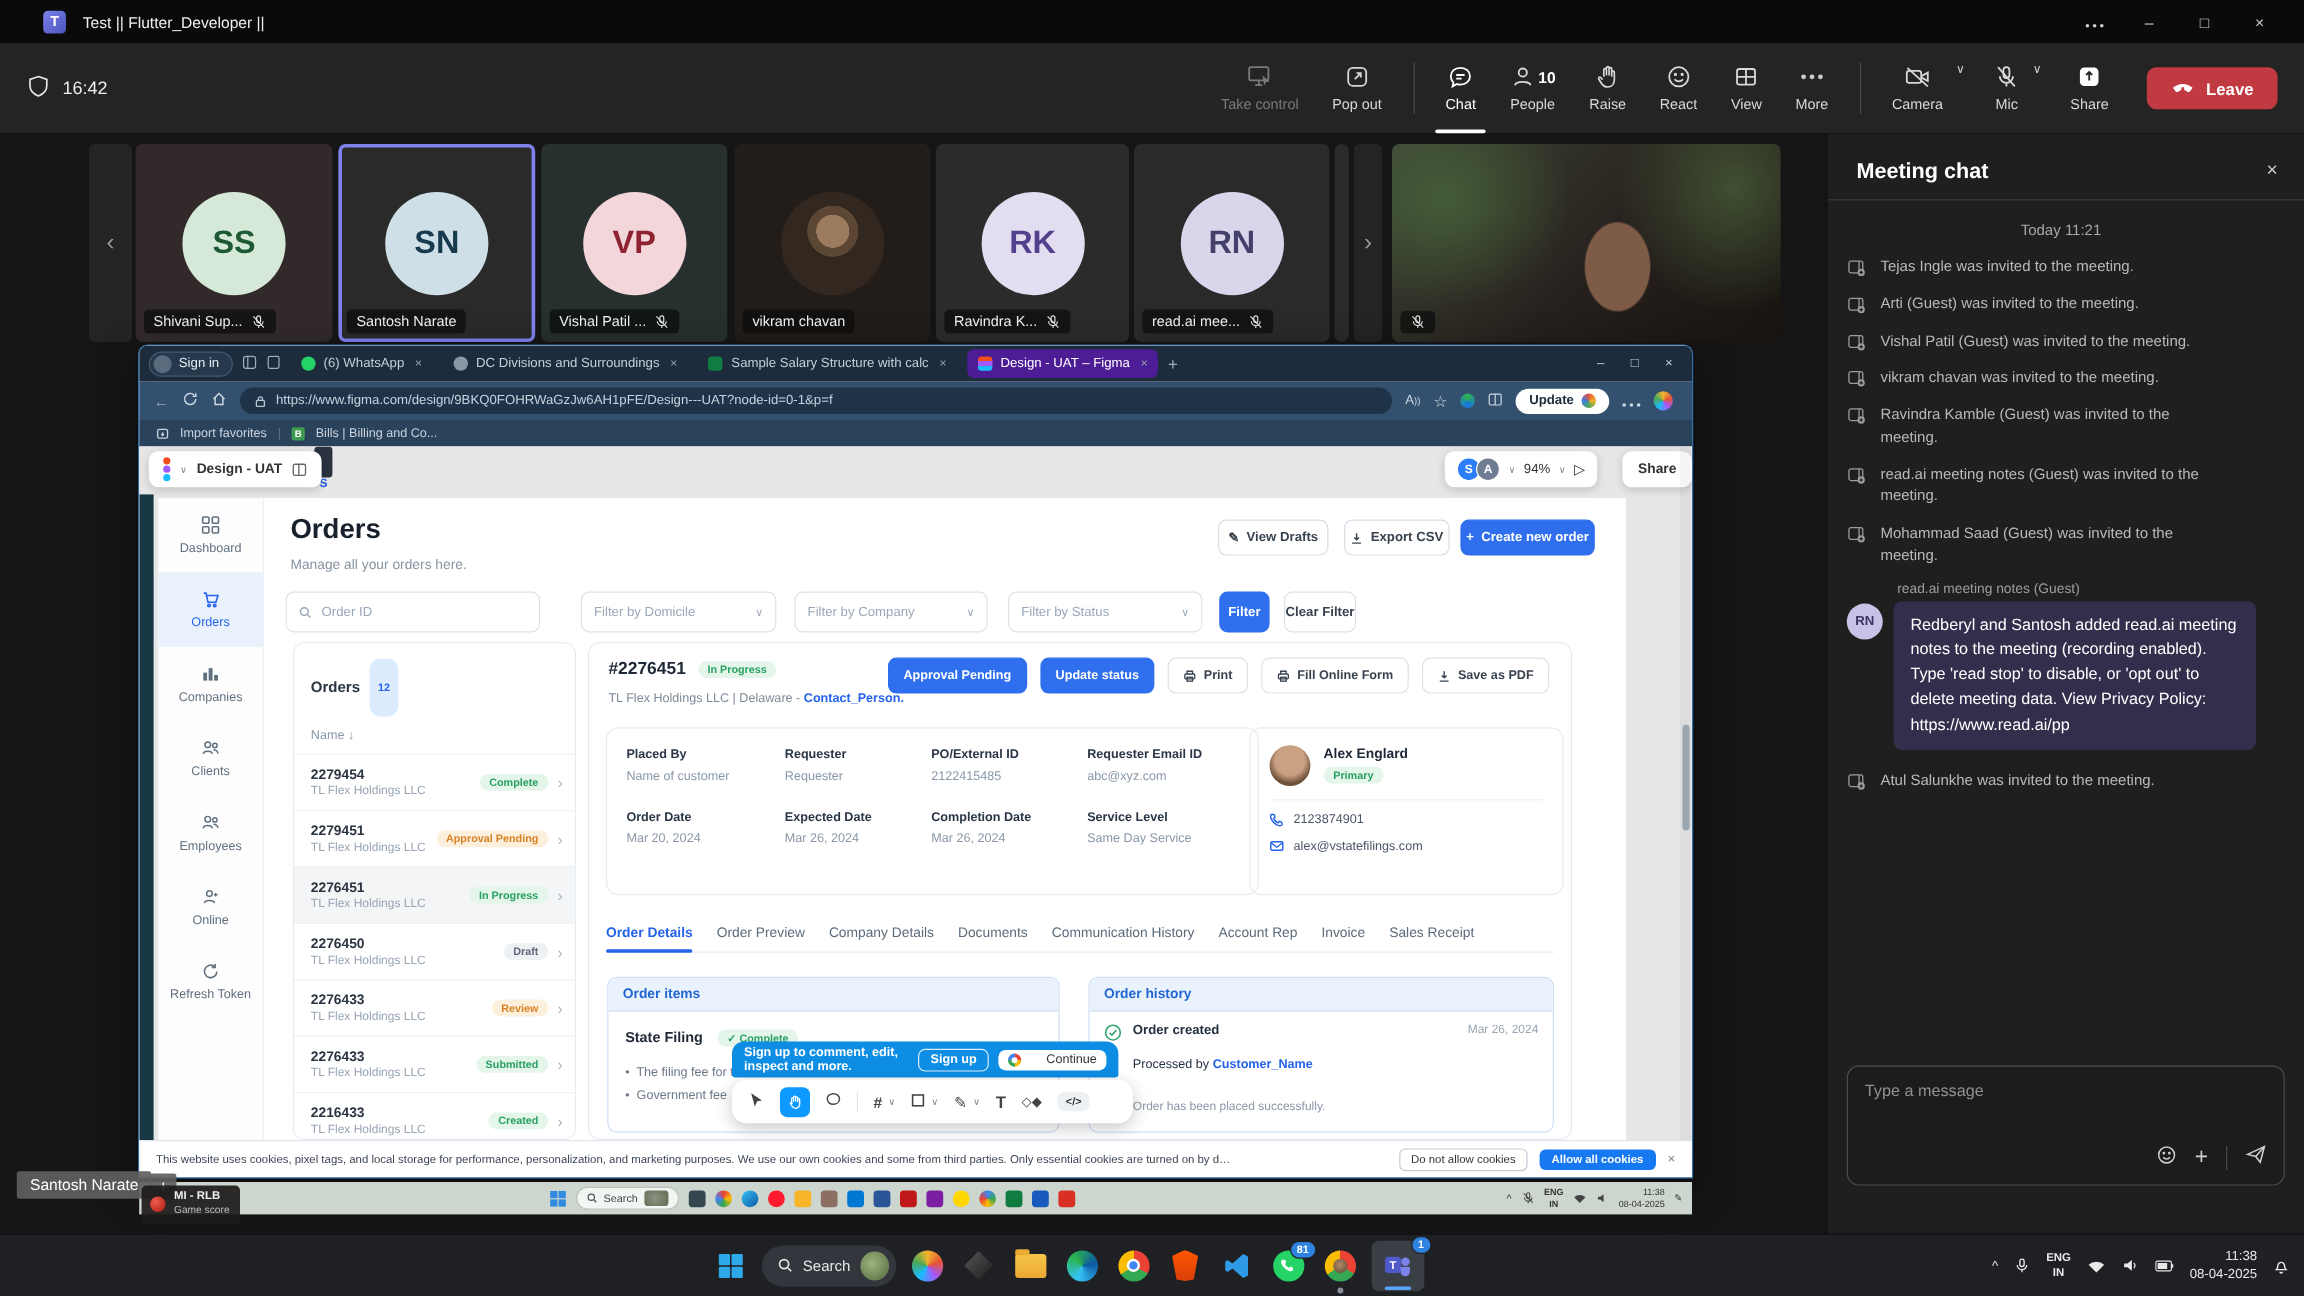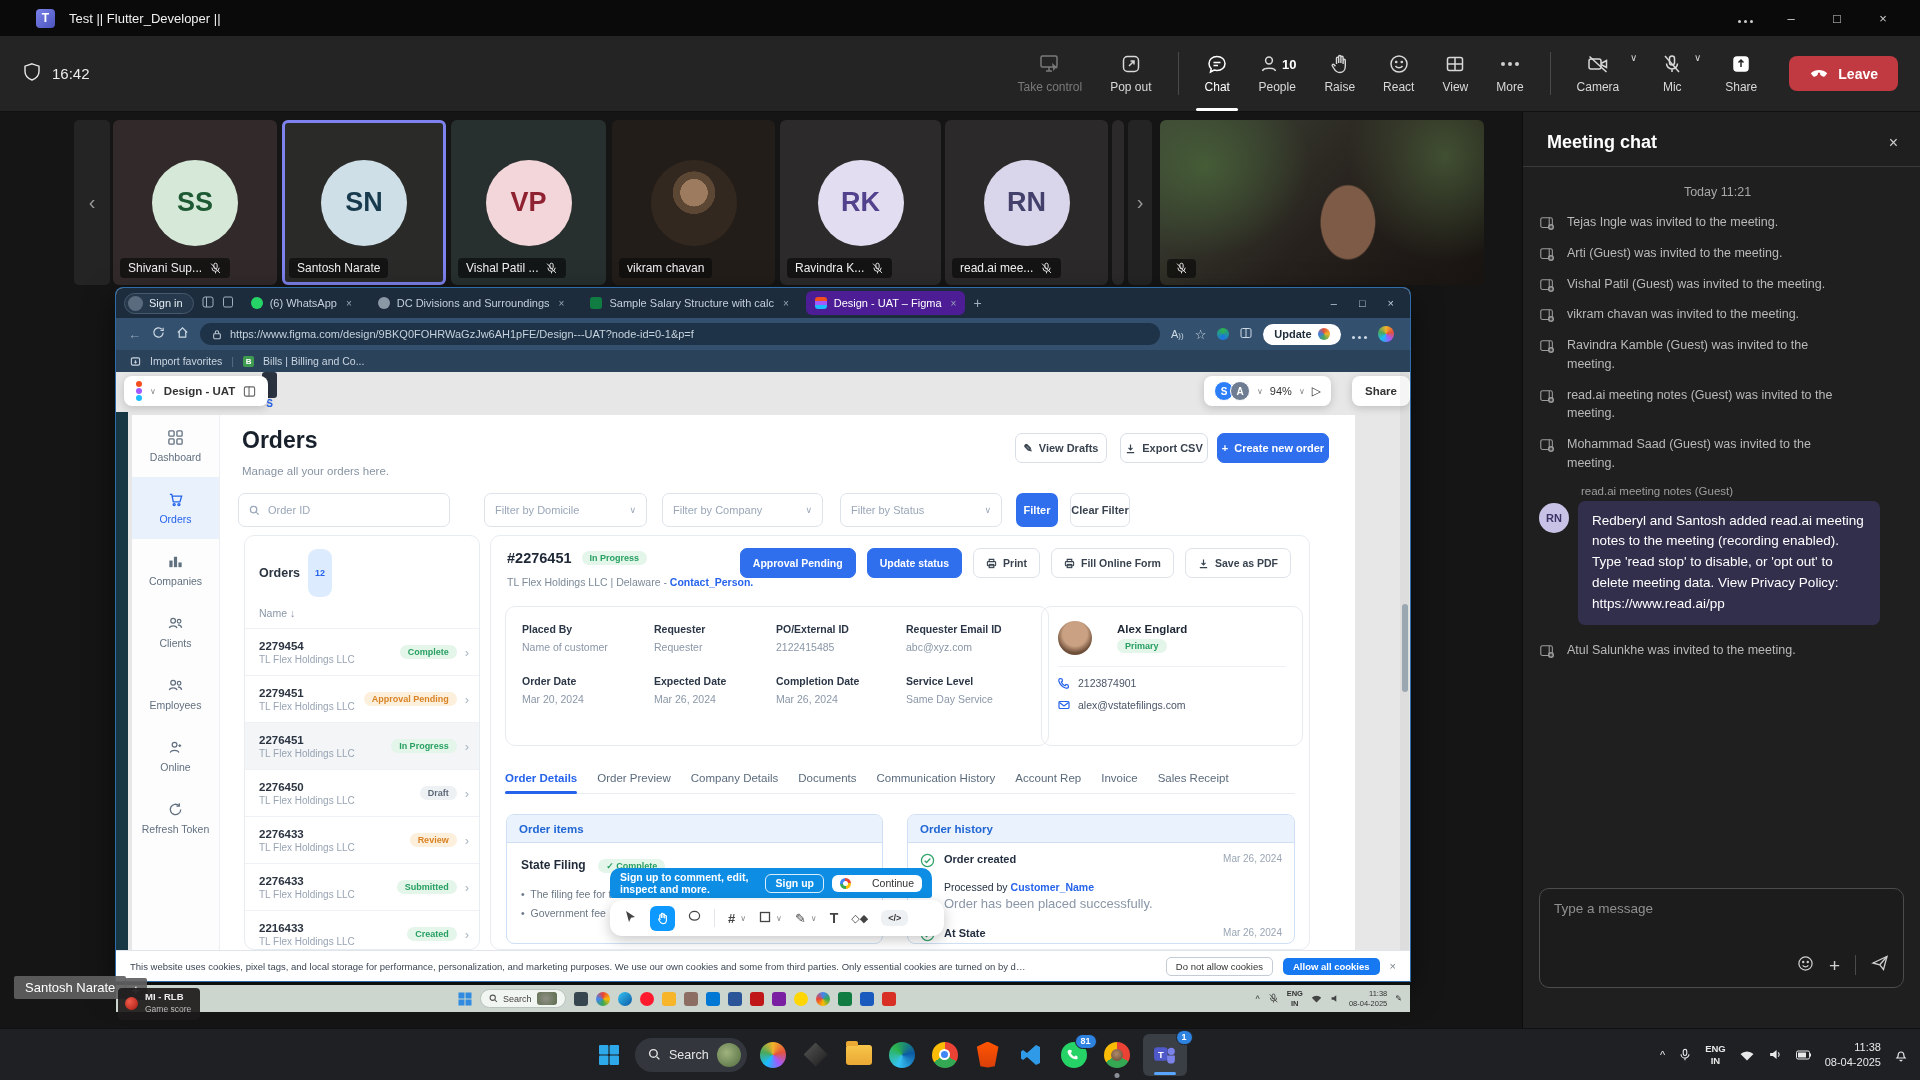--- a/index.html
+++ b/index.html
@@ -726,21 +726,21 @@
                     <div class="fvalue">Mar 26, 2024</div>
                   </div>
                 <div>
                     <div class="flabel">Service Level</div>
                     <div class="fvalue">Same Day Service</div>
                   </div>
               </div>
             </div>
 
             <div class="contactcard">
-              <div style="display:flex;gap:25px;align-items:center">
+              <div style="display:flex;gap:11px;align-items:center">
                 <div class="alex-av"></div>
                 <div>
                   <div style="font-size:11.5px;font-weight:700;color:#1d2735">Alex Englard</div>
                   <div class="pill green" style="display:inline-block;margin-top:4px">Primary</div>
                 </div>
               </div>
               <div style="border-top:1px solid #edf1f5;margin:11px 0 10px"></div>
               <div style="display:flex;align-items:center;gap:8px;font-size:10.5px;color:#4a5568;margin-bottom:10px">
                 <svg width="12" height="12" viewBox="0 0 12 12" fill="none" stroke="#2563eb" stroke-width="1.2">
                     <path d="M2 1.5l2 .5.5 2-1.2 1A7 7 0 0 0 7 8.7l1-1.2 2 .5.5 2c-.3 1-1.5 1.5-3 1C4.5 10 2 7.5 1 4.5c-.5-1.5 0-2.7 1-3z"></path>
@@ -785,21 +785,21 @@
                 <svg width="15" height="15" viewBox="0 0 16 16" fill="none" stroke="#34a46c" stroke-width="1.4">
                     <circle cx="8" cy="8" r="6.5"></circle>
                     <path d="M5 8.2l2 2 4-4.4"></path>
                   </svg>
                 <div style="flex:1">
                   <div style="display:flex">
                       <span style="font-weight:700">Order created</span>
                       <span style="margin-left:auto;font-size:10px;color:#9aa6b5">Mar 26, 2024</span>
                     </div>
                   <div style="font-size:10.5px;margin-top:16px"><span>Processed by </span><span style="color:#2563eb;font-weight:600">Customer_Name</span></div>
-                  <div style="font-size:13px;color:#8a97a8;margin-top:3px">Order has been placed successfully.</div>
+                  <div style="font-size:10px;color:#8a97a8;margin-top:24px">Order has been placed successfully.</div>
                 </div>
               </div>
               <div class="histrow" style="margin-top:6px">
                 <svg width="15" height="15" viewBox="0 0 16 16" fill="none" stroke="#34a46c" stroke-width="1.4">
                     <circle cx="8" cy="8" r="6.5"></circle>
                     <path d="M5 8.2l2 2 4-4.4"></path>
                   </svg>
                 <div style="flex:1;display:flex">
                     <span style="font-weight:700">At State</span>
                     <span style="margin-left:auto;font-size:10px;color:#9aa6b5">Mar 26, 2024</span>

